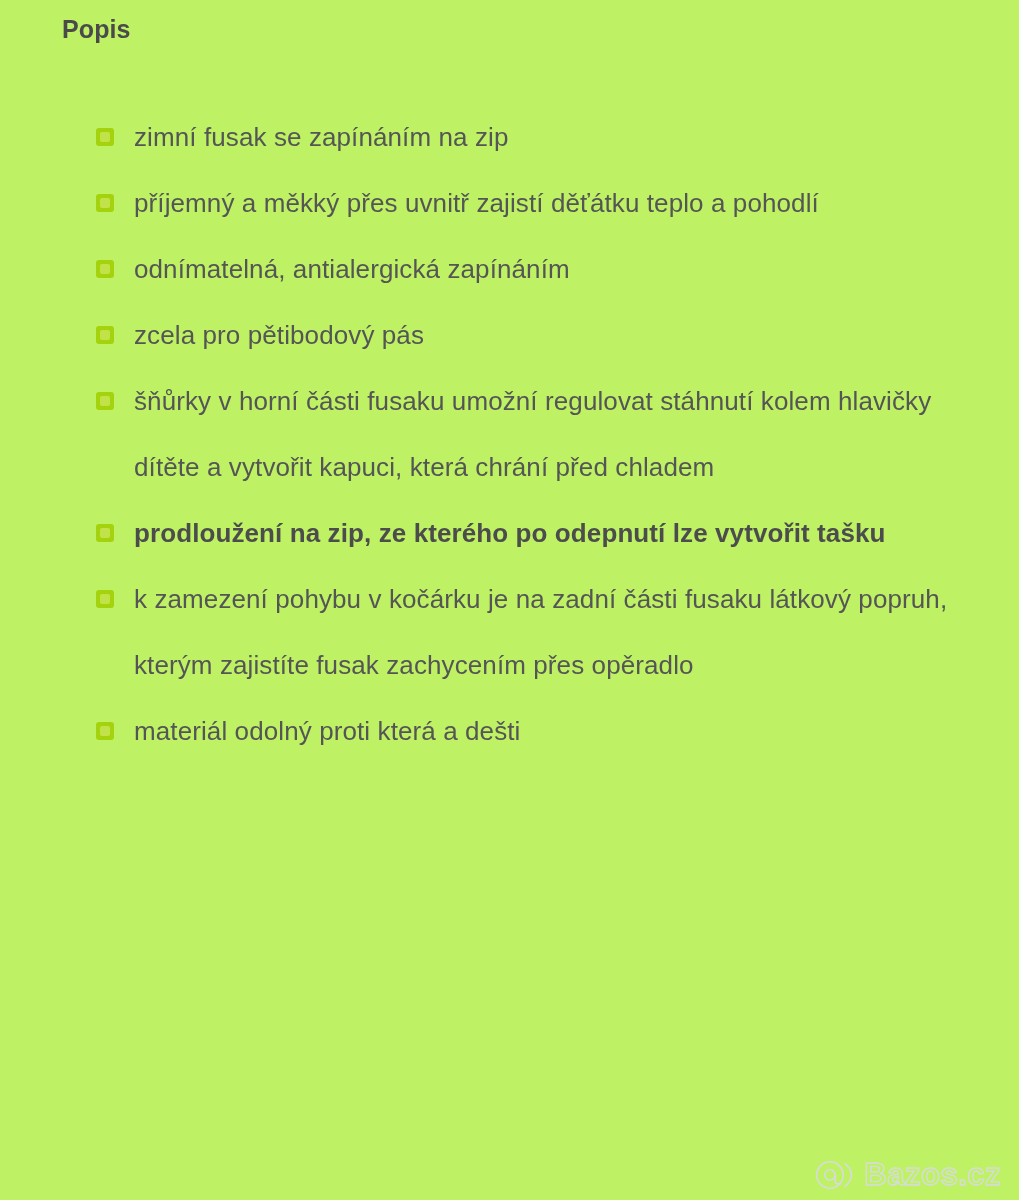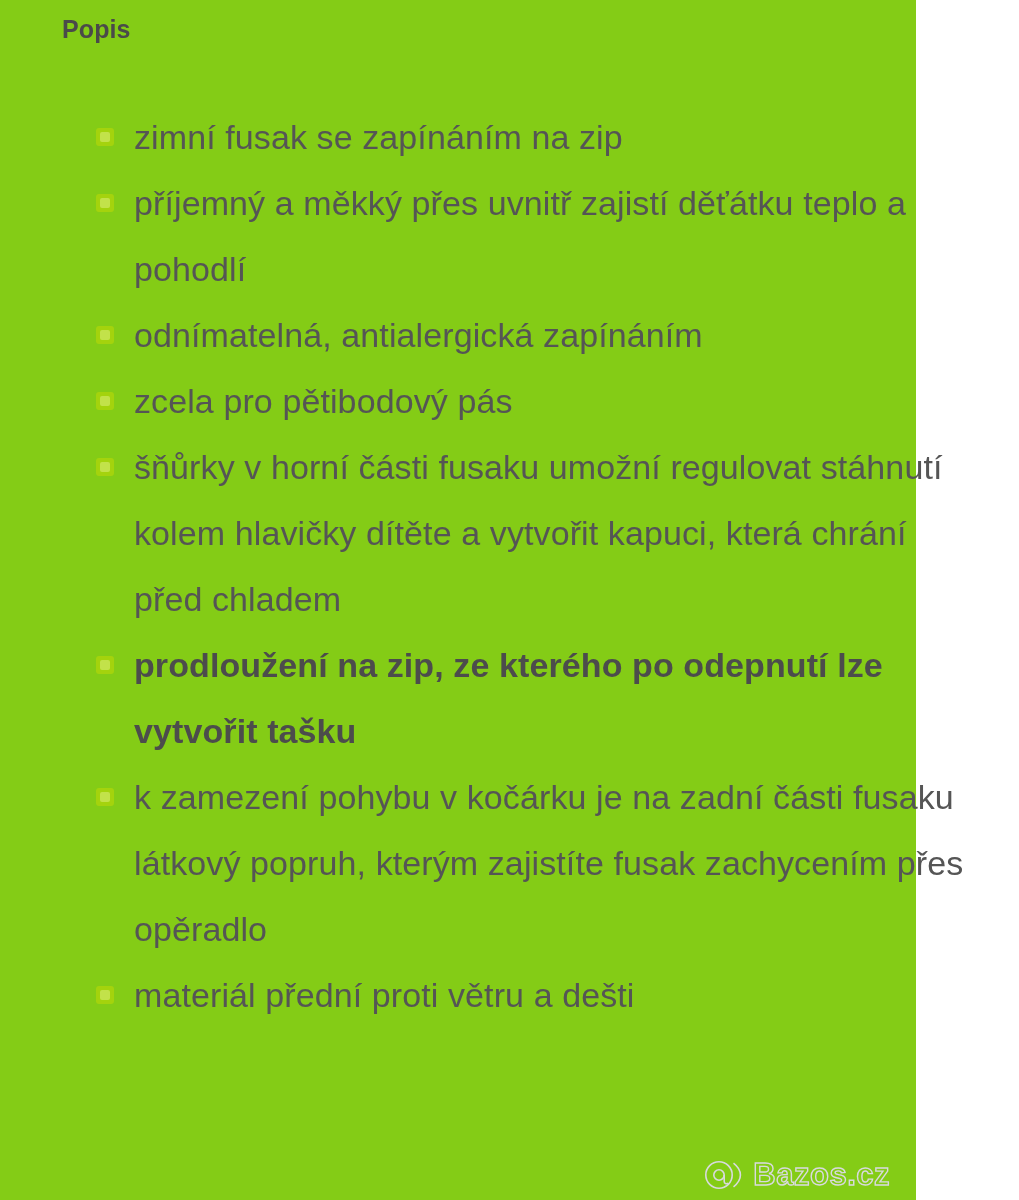--- a/index.html
+++ b/index.html
@@ -14,23 +14,23 @@
     position: relative;
     overflow: hidden;
     font-family: "Liberation Sans", "DejaVu Sans", sans-serif;
     -webkit-font-smoothing: antialiased;
   }
 
   .description-panel {
     position: absolute;
     left: 0;
     top: 0;
-    width: 916px;
+    width: 1019px;
     height: 1200px;
-    background: #84cc16;
+    background: #bef264;
     box-sizing: border-box;
   }
 
   .panel-heading {
     position: absolute;
     left: 62px;
     top: 12px;
     font-size: 25px;
     line-height: 34px;
     font-weight: bold;
@@ -47,21 +47,21 @@
     list-style: none;
     margin: 0;
     padding: 0;
   }
 
   .feature-item {
     position: relative;
     padding-left: 38px;
     margin: 0 0 0 0;
     color: #555555;
-    font-size: 34px;
+    font-size: 26px;
     line-height: 66px;
     font-weight: normal;
     letter-spacing: 0.1px;
   }
 
   .feature-item.is-bold {
     font-weight: bold;
     color: #4c4c4c;
   }
 
@@ -93,21 +93,21 @@
     border-radius: 2px;
     background: #c2e24a;
   }
 
   .item-text {
     display: block;
   }
 
   .watermark {
     position: absolute;
-    right: 26px;
+    right: 18px;
     bottom: 8px;
     display: flex;
     align-items: center;
     gap: 9px;
     opacity: 1;
     pointer-events: none;
     text-align: center;
   }
 
   .watermark-mark {
@@ -181,21 +181,21 @@
           <span class="outer"></span>
           <span class="inner"></span>
         </span>
         <span class="item-text">k zamezení pohybu v kočárku je na zadní části fusaku látkový popruh, kterým zajistíte fusak zachycením přes opěradlo</span>
       </li>
       <li class="feature-item">
         <span class="bullet-icon">
           <span class="outer"></span>
           <span class="inner"></span>
         </span>
-        <span class="item-text">materiál přední proti větru a dešti</span>
+        <span class="item-text">materiál odolný proti která a dešti</span>
       </li>
     </ul>
 
   <div class="watermark">
     <svg class="watermark-mark" viewBox="0 0 40 34" aria-hidden="true">
       <g fill="none" stroke="#d8dade" stroke-width="1.6">
         <circle cx="15" cy="17" r="13.2"></circle>
         <circle cx="15" cy="17" r="5.2"></circle>
         <path d="M20.2 17 L20.2 23.4 C20.2 25.6 22.4 26.4 24.2 25.2"></path>
         <path d="M29.5 5.2 C34.6 9.2 36.4 14.2 36.4 17 C36.4 19.8 34.6 24.8 29.5 28.8"></path>

